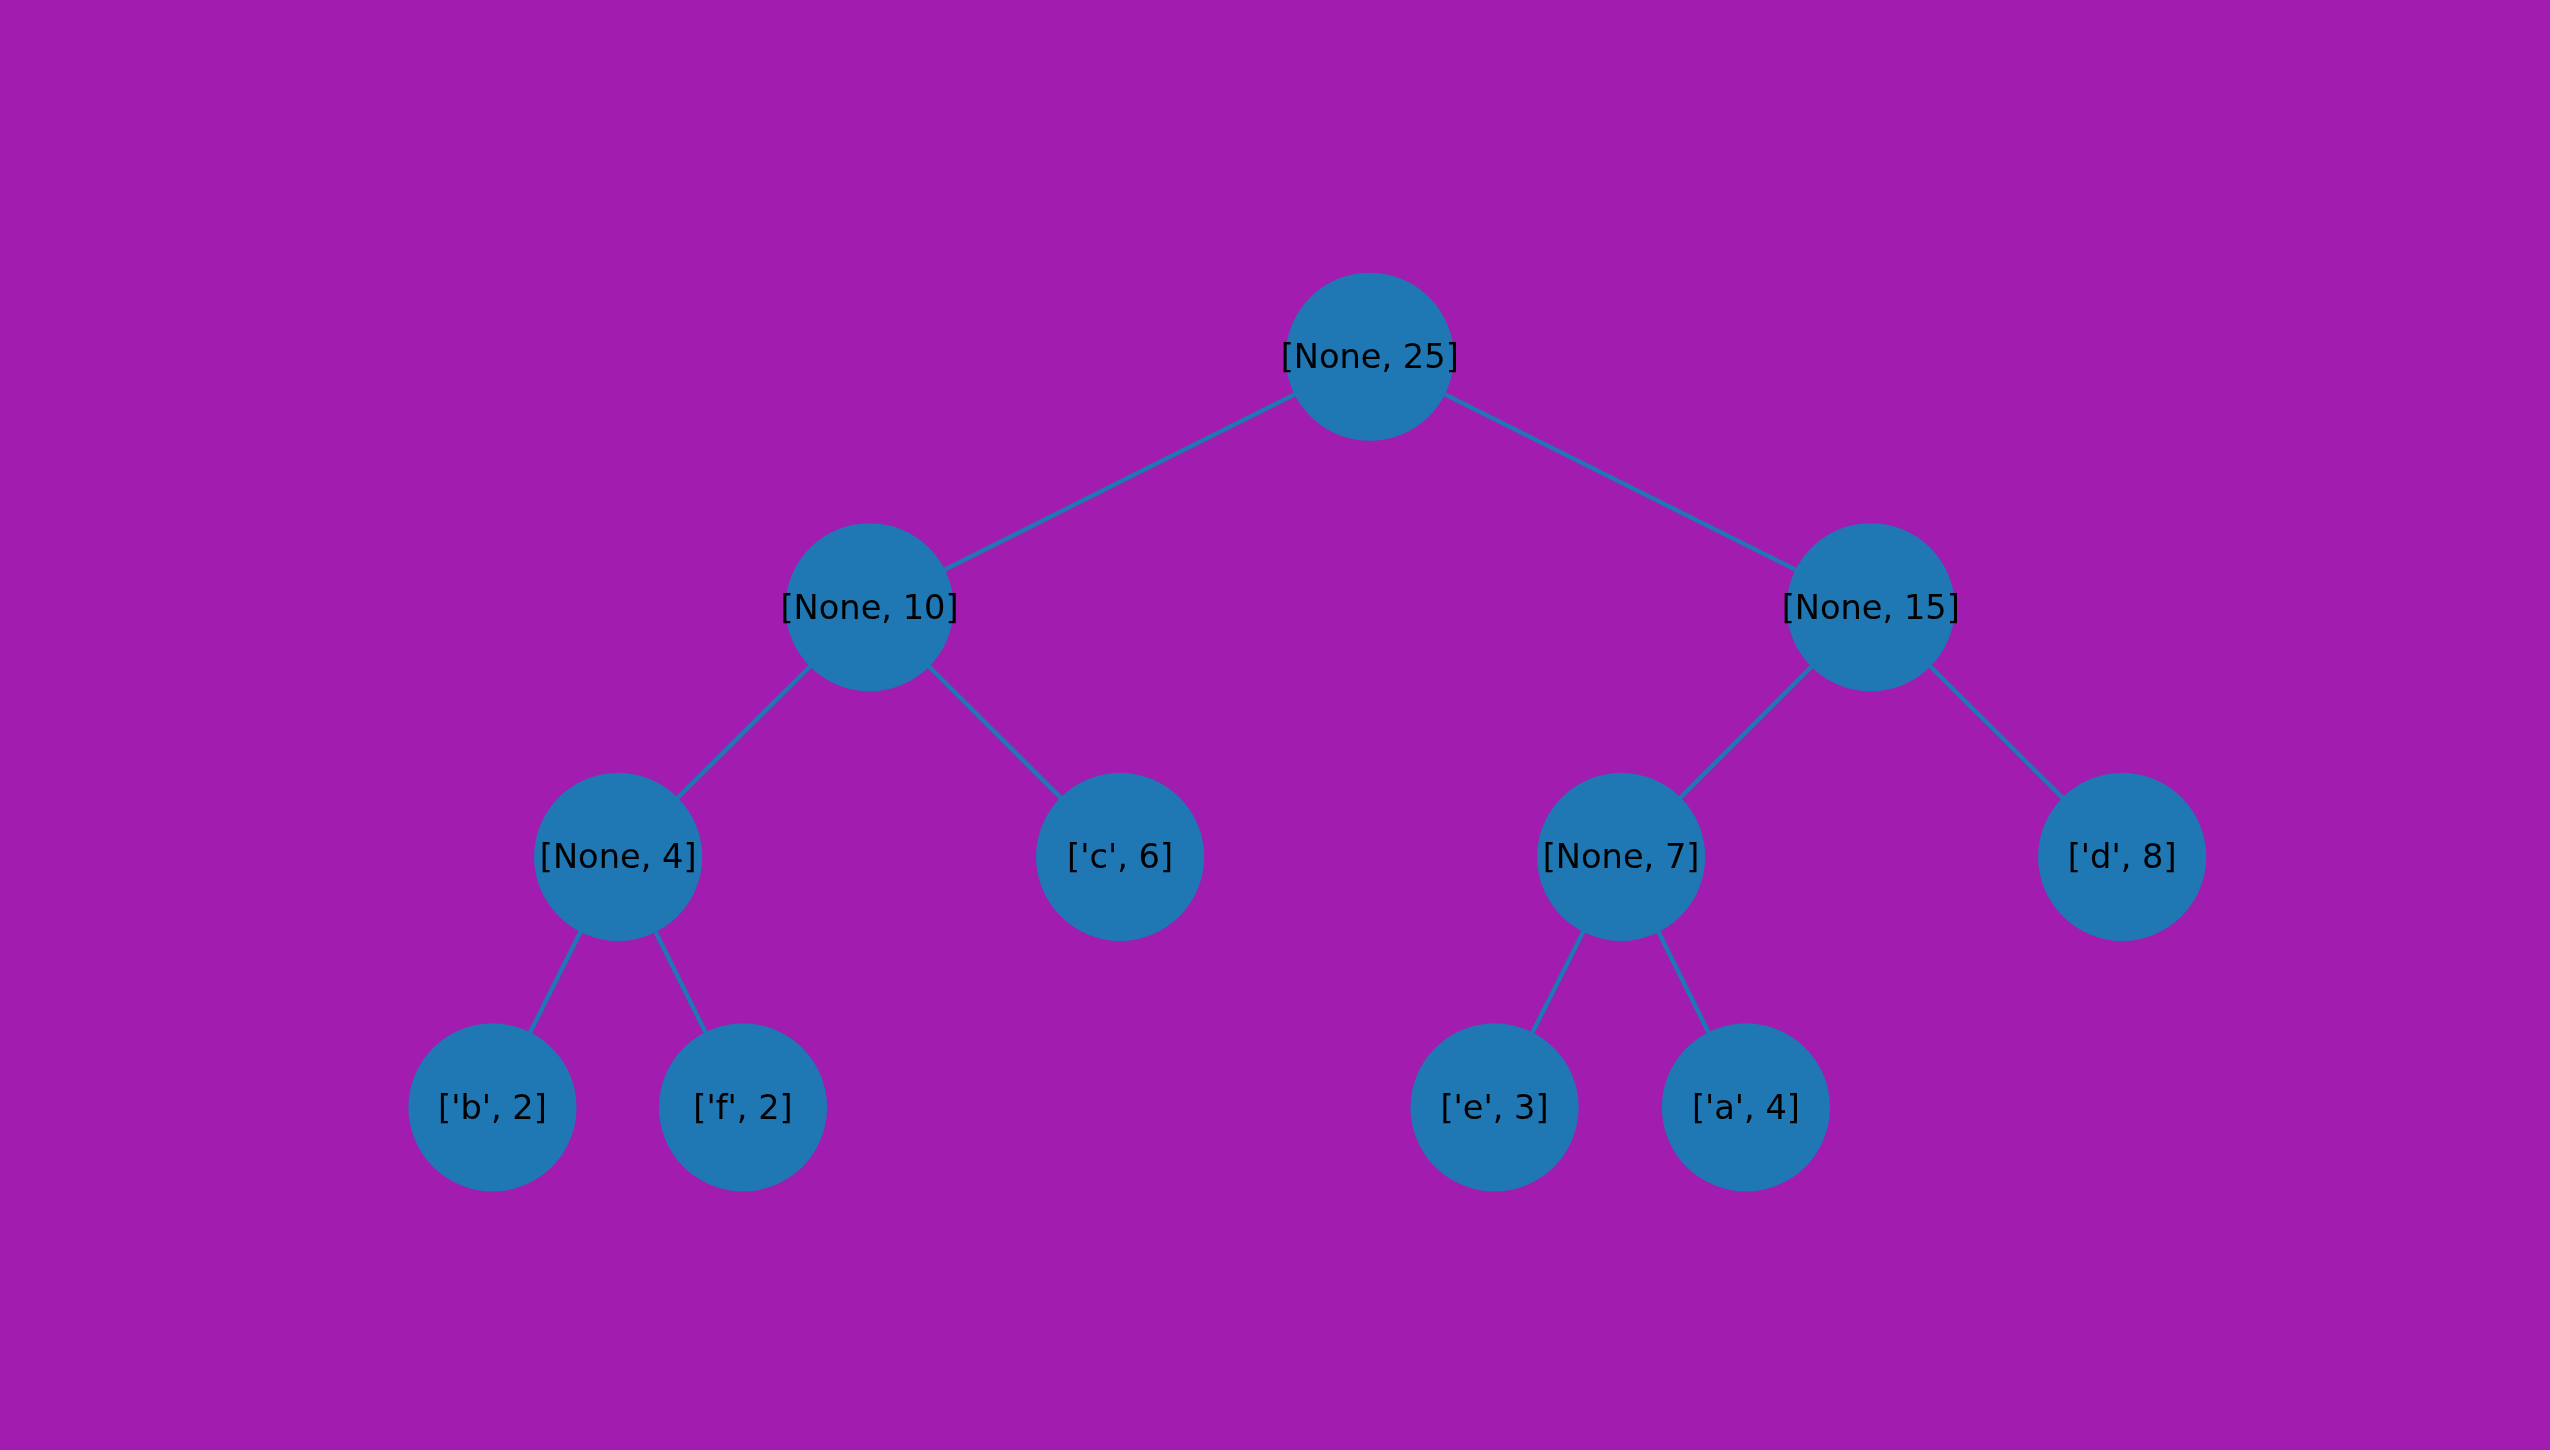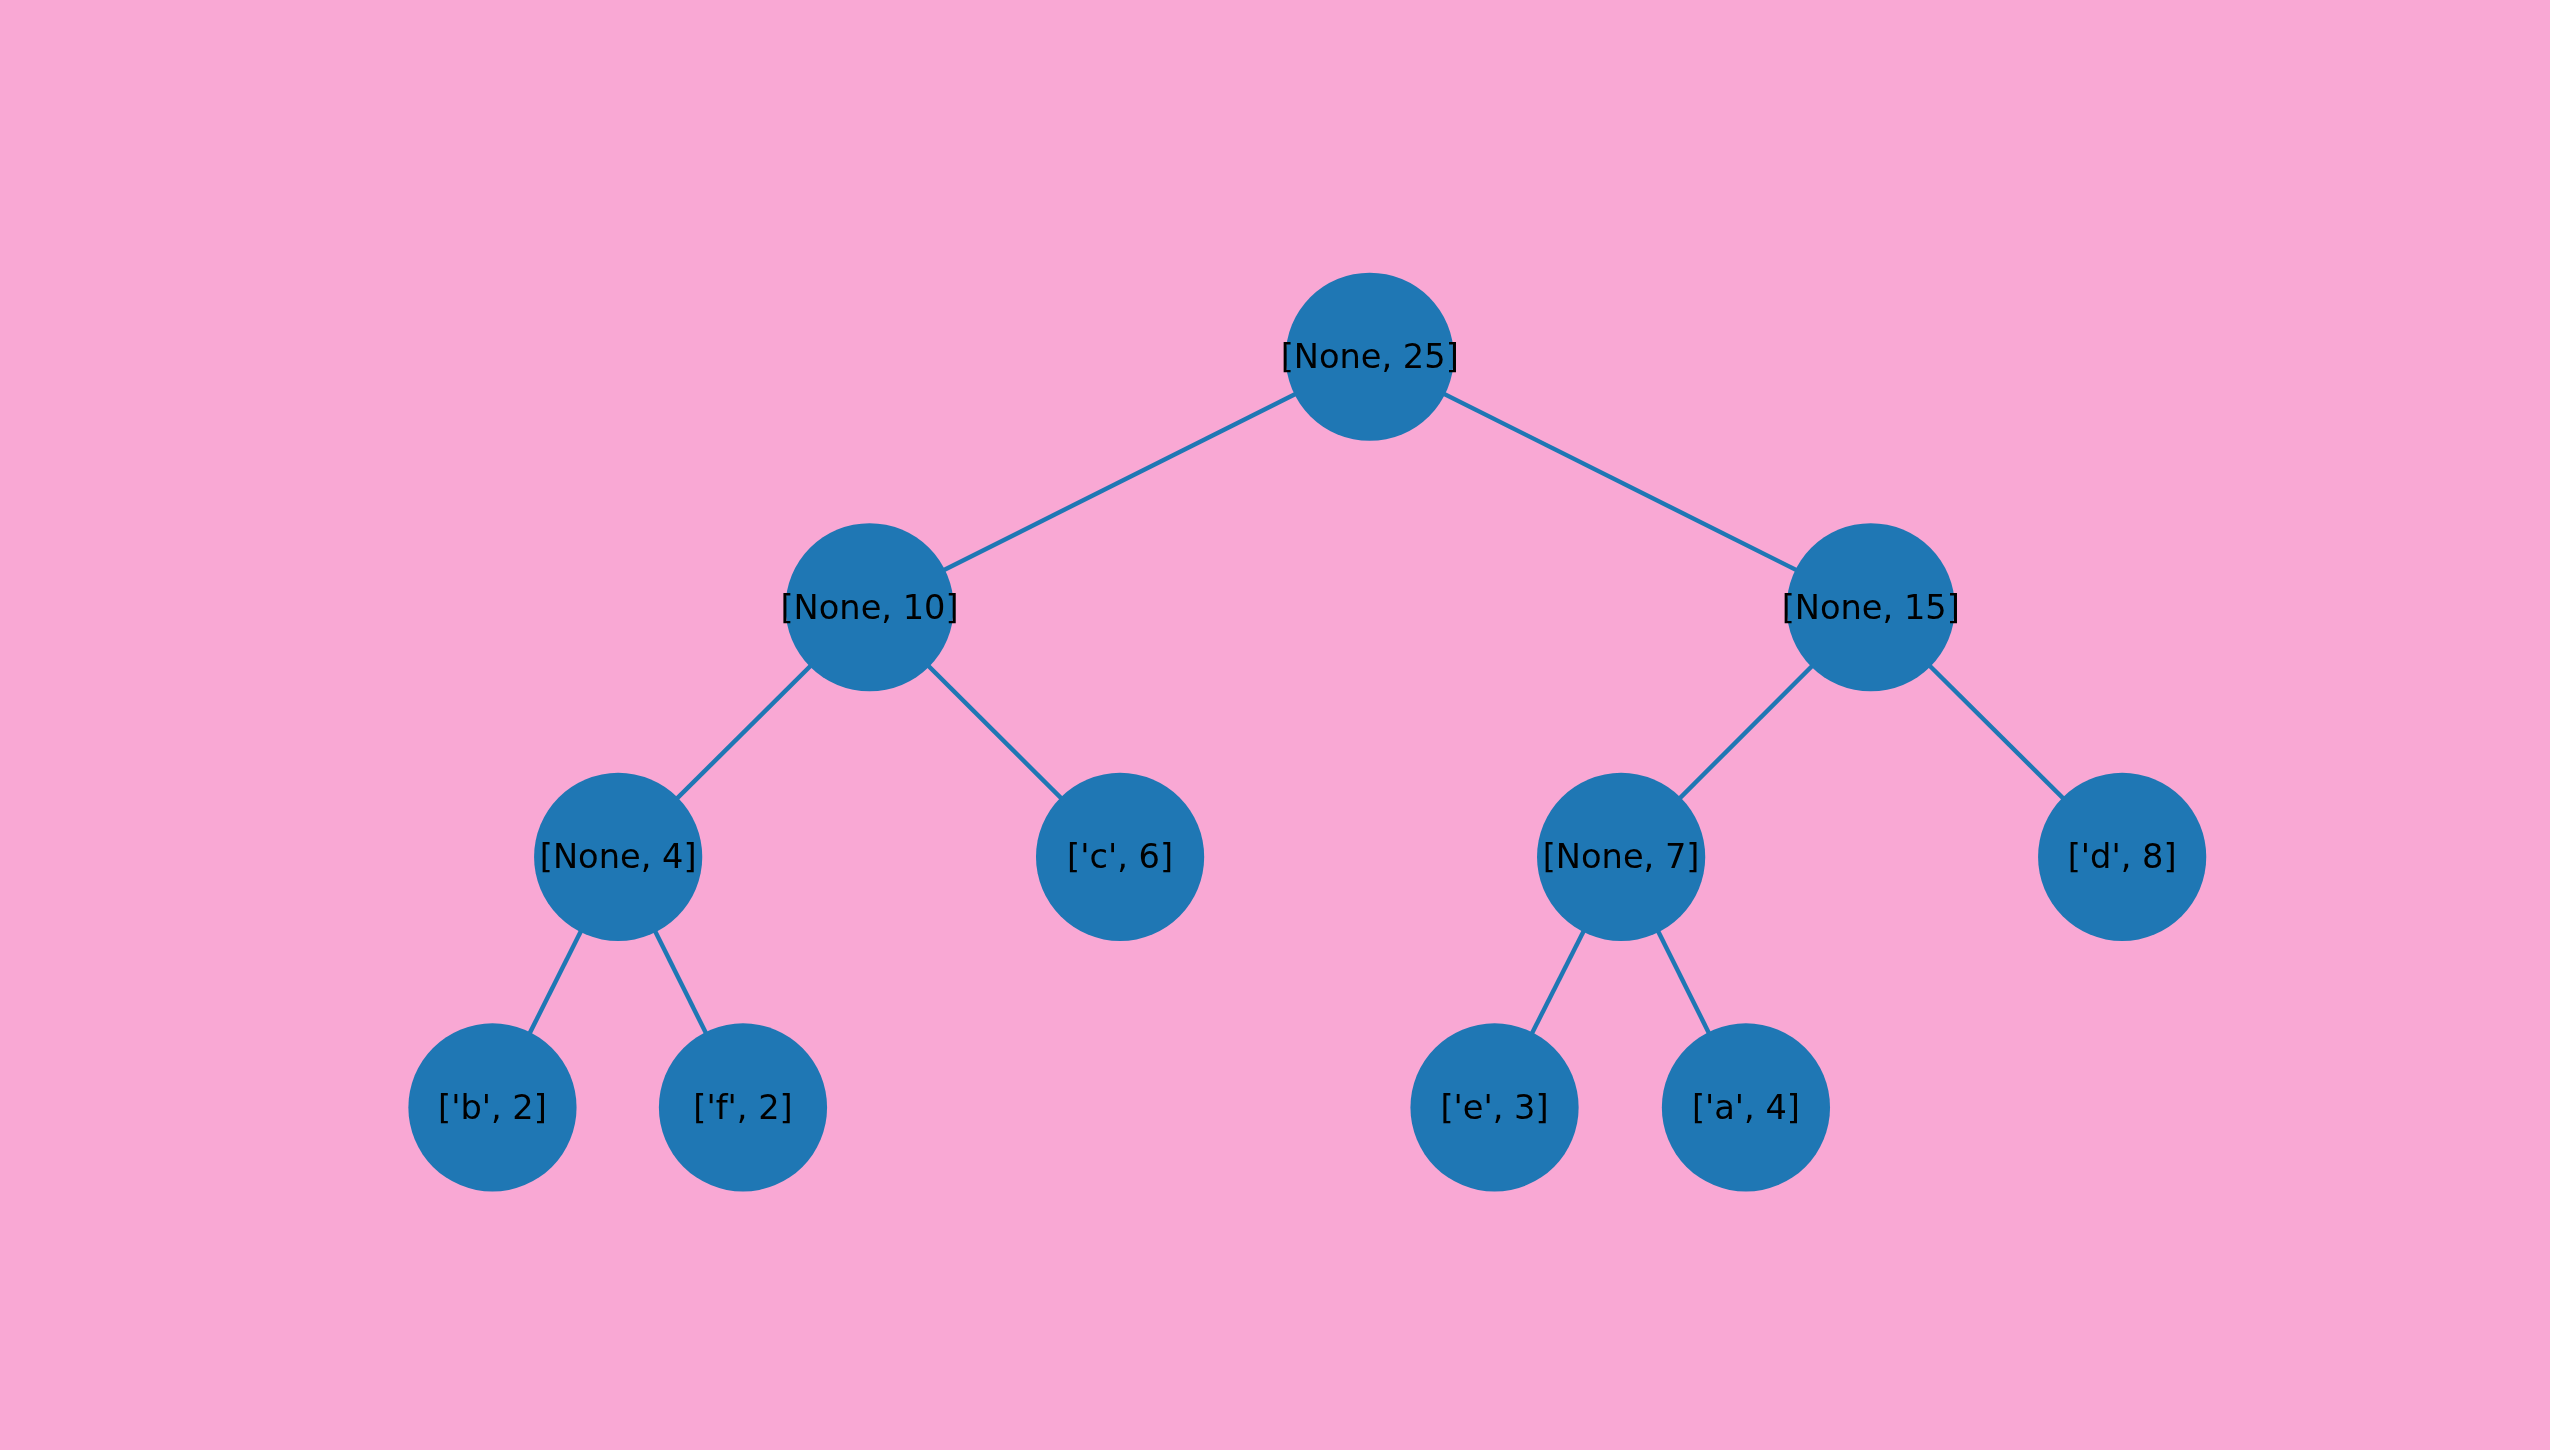--- a/index.html
+++ b/index.html
@@ -4,21 +4,21 @@
 <style>
   html, body {
     margin: 0;
     padding: 0;
     background: #ffffff;
   }
   .figure-canvas {
     position: relative;
     width: 2550px;
     height: 1450px;
-    background: #f9a8d4;
+    background: #a21caf;
     overflow: hidden;
     font-family: "DejaVu Sans", sans-serif;
   }
   .figure-canvas svg {
     display: block;
   }
   .node-label-text {
     font-family: "DejaVu Sans", sans-serif;
   }
 </style>

